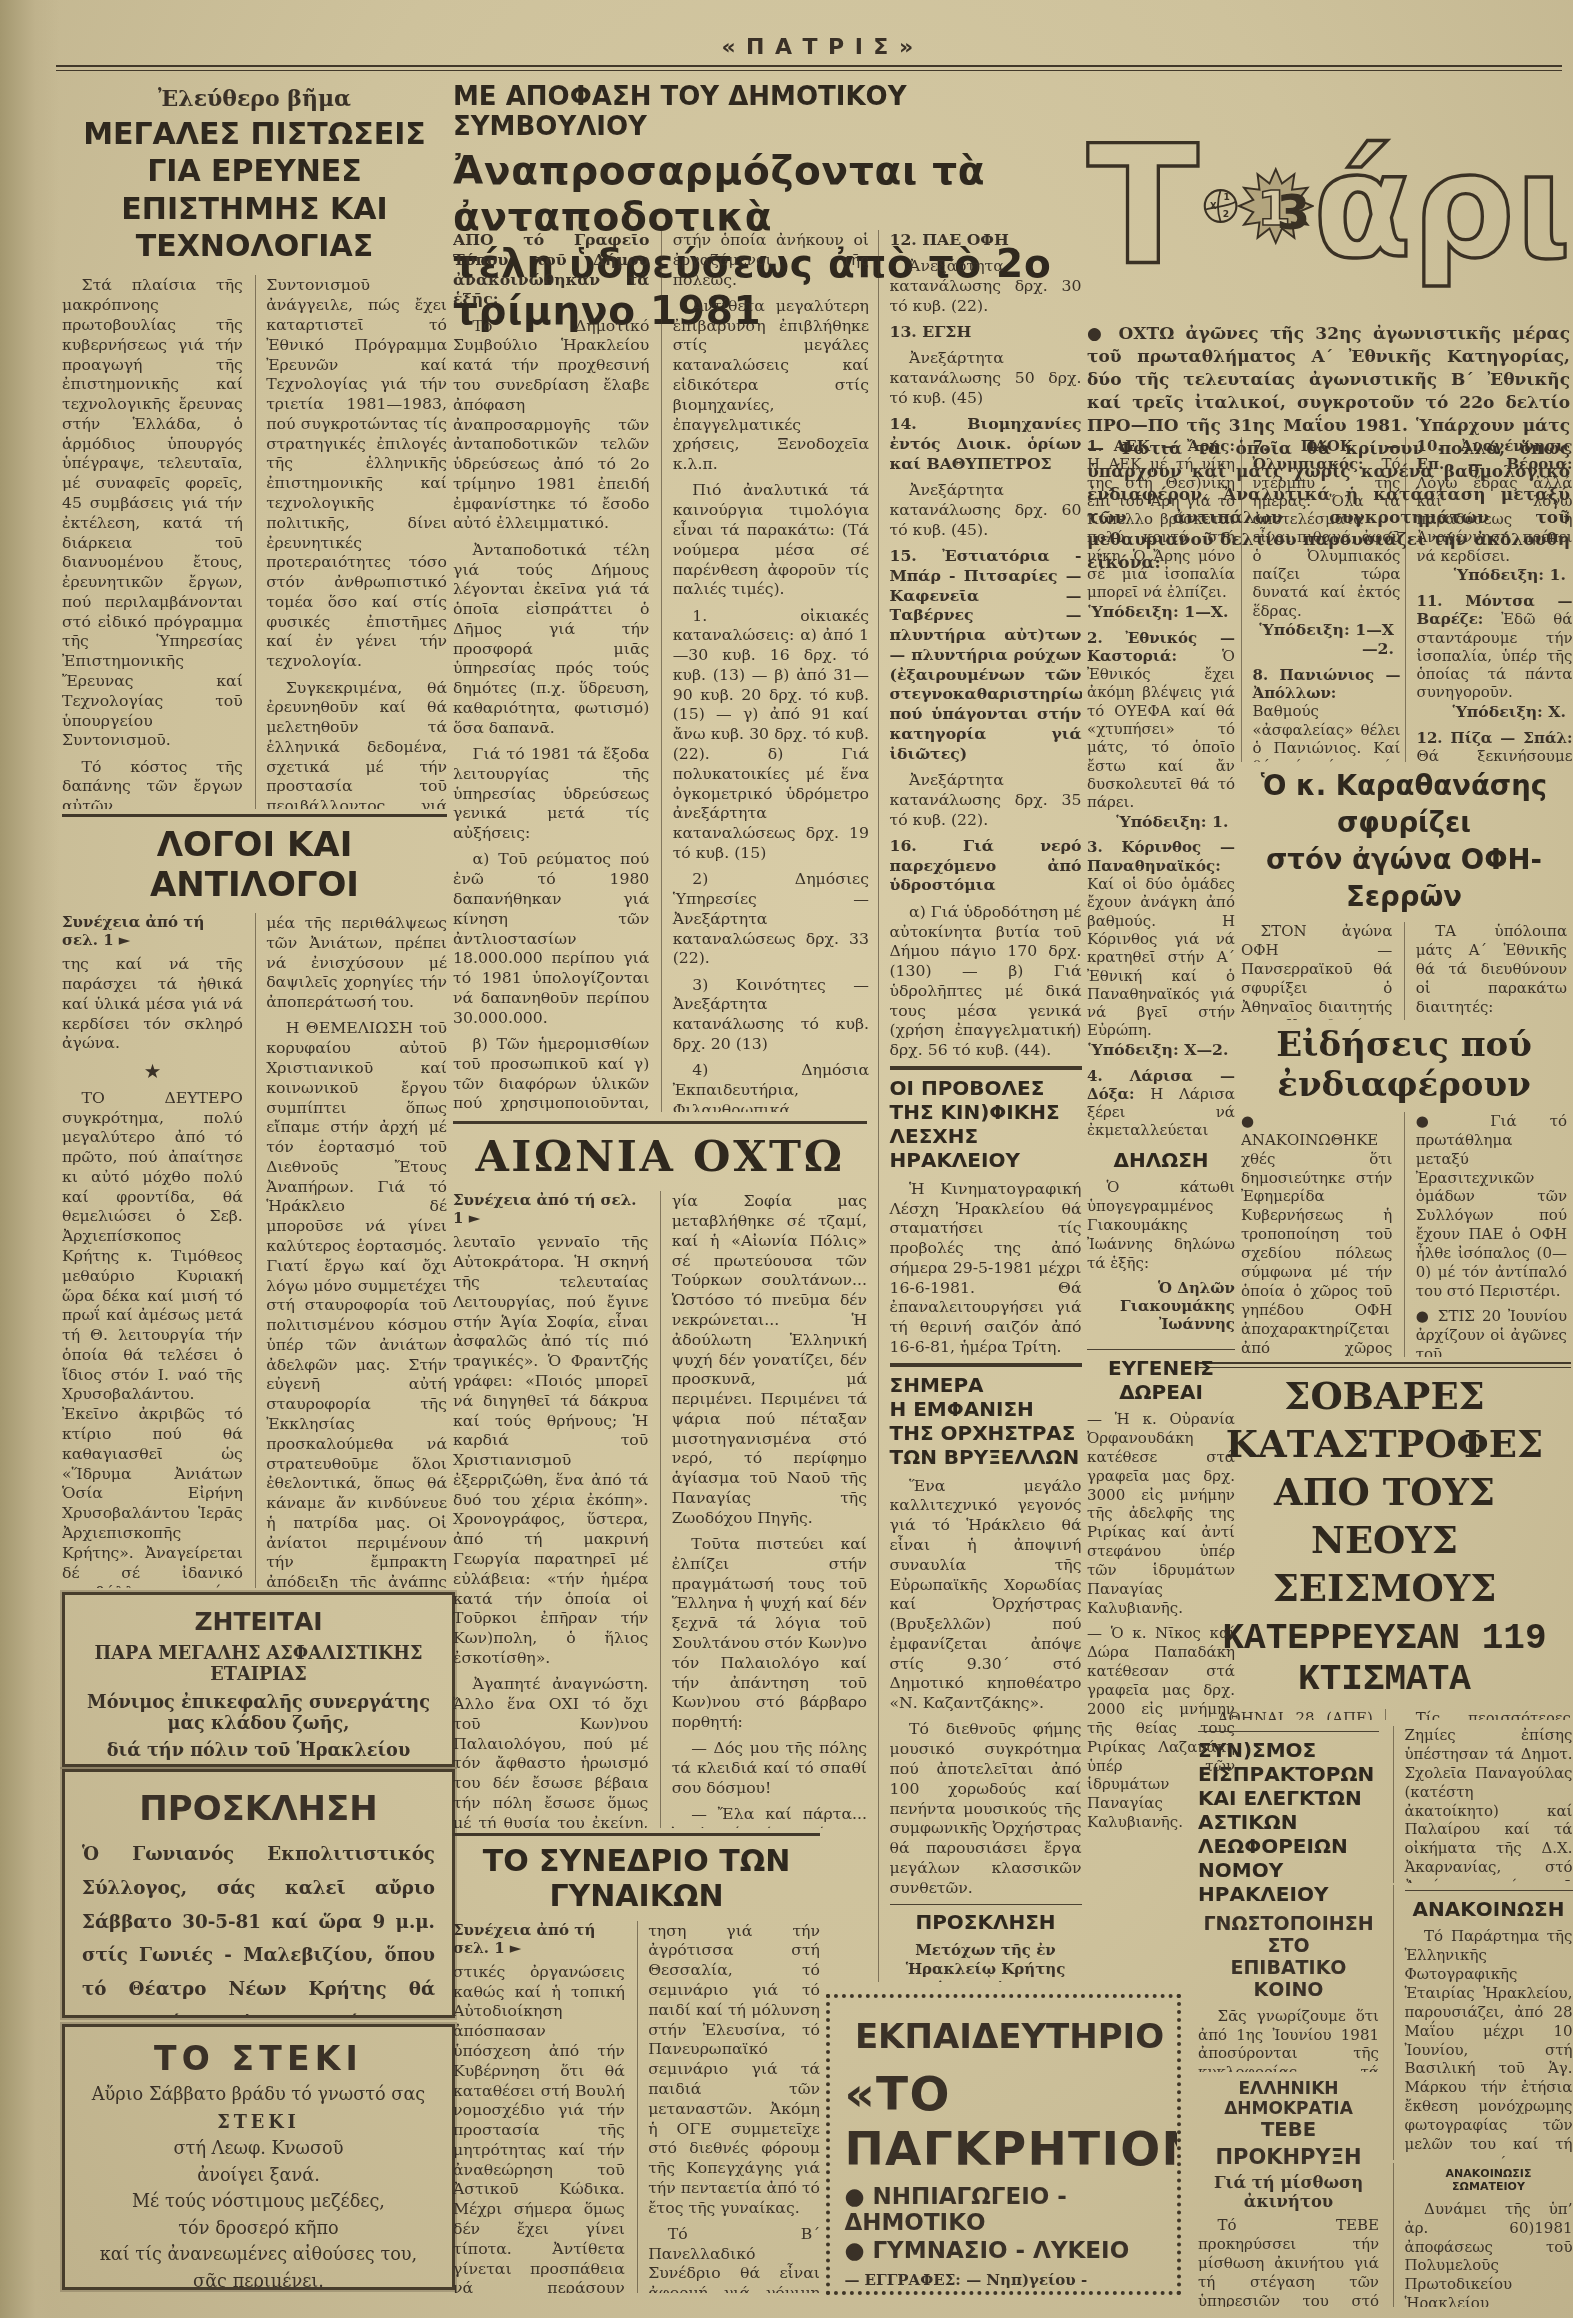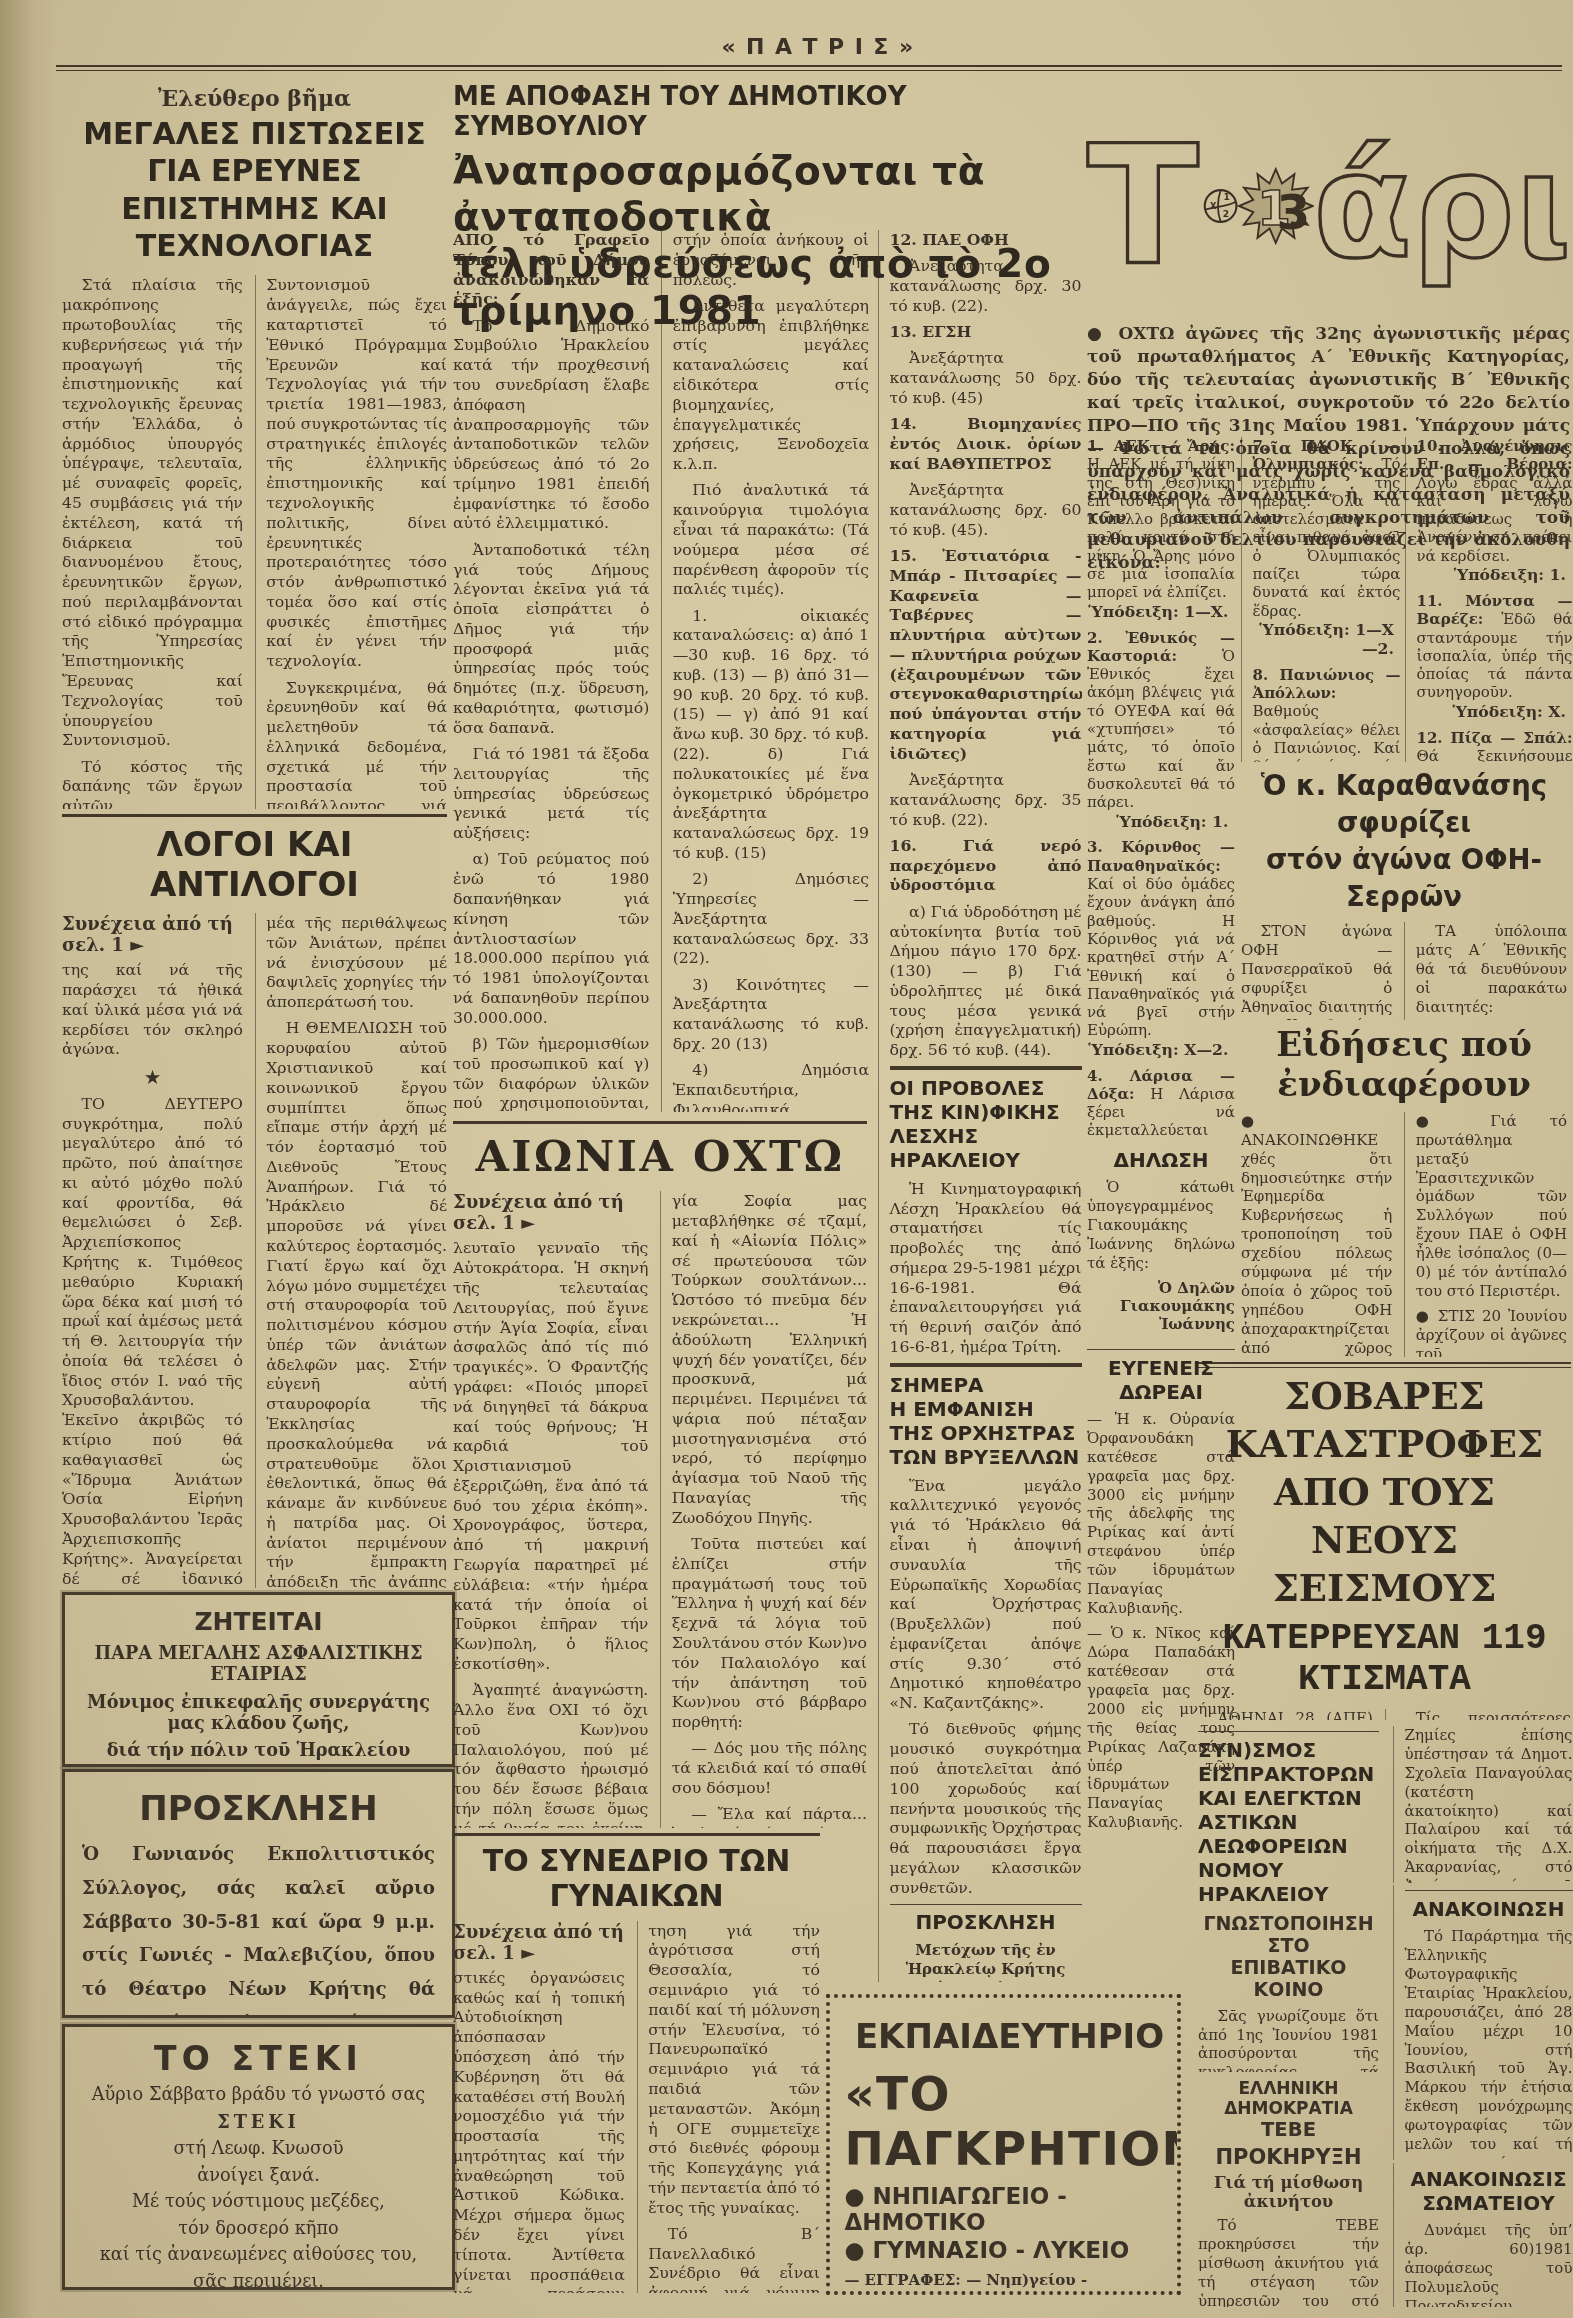--- a/index.html
+++ b/index.html
@@ -23,21 +23,21 @@
   .hr{height:3.3px;background:#41382a;margin:0 0 6.5px 0;}
   .hr2{height:2.6px;border-top:2.6px solid #41382a;border-bottom:1.3px solid #41382a;background:transparent;}
   .thin{height:1.3px;background:#4a4132;margin:5.2px 0;}
   .kicker{font-weight:bold;font-size:22px;text-align:center;margin-bottom:3.9px;}
   .sansk{font-family:"DejaVu Sans",sans-serif;}
   h1,h2,h3{margin:0;font-family:"DejaVu Sans",sans-serif;color:#2f281e;}
   .lead-h{font-size:30px;line-height:1.25;text-align:center;font-weight:bold;}
   .big-h{font-size:39px;line-height:1.2;font-weight:bold;letter-spacing:0.7px;}
   .center{text-align:center;}
   .right{text-align:right;}
-  .cont{font-weight:bold;font-size:18px;margin-bottom:5.2px;}
+  .cont{font-weight:bold;font-size:15px;margin-bottom:5.2px;}
   .star{text-align:center;font-size:19.6px;margin:1.3px 0 5.2px 0;}
   .subh{font-family:"DejaVu Sans",sans-serif;font-weight:bold;font-size:20px;line-height:1.2;margin:3.9px 0 6.5px 0;}
   .hint{font-weight:bold;text-align:right;margin:0 6.5px 7.9px 0;font-size:15.7px;}
   .adbox{border:3.3px solid #473d2c;box-shadow:0 0 0 2px rgba(71,61,44,.25);padding:11.8px 17px;}
   .adline{font-weight:bold;text-align:center;margin:6.5px 0;font-size:17.7px;}
   .serifh{font-family:"DejaVu Serif",serif;}
   .pool-item{margin-bottom:6.5px;}
   .pool-item p{margin:0;text-align:justify;font-size:15px;line-height:1.22;}
   .dots{border:4.6px dotted #3e3526;padding:10.5px 14.4px;}
   .small{font-size:15px;}
@@ -374,21 +374,21 @@
   <section class="blk clip bl" style="left:1393px;top:1726px;width:168px;height:157px;">
     <p class="bp small noind">Ζημίες ἐπίσης ὑπέστησαν τά Δημοτ. Σχολεῖα Παναγούλας (κατέστη ἀκατοίκητο) καί Παλαίρου καί τά οἰκήματα τῆς Δ.Χ. Ἀκαρνανίας, στό Ἀγρίνιο καί τοῦ Σταθμοῦ Χωρ)κῆς Παναιτωλίου.</p>
   </section>
   <section class="blk clip bl" style="left:1393px;top:1885px;width:168px;height:275px;">
     <div class="thin"></div>
     <h3 class="subh center">ΑΝΑΚΟΙΝΩΣΗ</h3>
     <p class="bp small">Τό Παράρτημα τῆς Ἑλληνικῆς Φωτογραφικῆς Ἑταιρίας Ἡρακλείου, παρουσιάζει, ἀπό 28 Μαΐου μέχρι 10 Ἰουνίου, στή Βασιλική τοῦ Ἁγ. Μάρκου τήν ἐτήσια ἔκθεση μονόχρωμης φωτογραφίας τῶν μελῶν του καί τή φωτογραφική συλλογή «Ἑλληνικό Φῶς».</p>
 
   </section>
   <section class="blk clip bl" style="left:1393px;top:2163px;width:168px;height:144px;">
-    <h3 class="subh center" style="font-size:20px;">
+    <h3 class="subh center" style="font-size:11px;">
       <span>ΑΝΑΚΟΙΝΩΣΙΣ</span><br>
       <span>ΣΩΜΑΤΕΙΟΥ</span>
     </h3>
     <p class="bp small">Δυνάμει τῆς ὑπ’ ἀρ. 60)1981 ἀποφάσεως τοῦ Πολυμελοῦς Πρωτοδικείου Ἡρακλείου ἀνεγνωρίσθη τό σωματεῖο μέ τήν ἐπωνυμία «ΑΓΡΟΤΙΚΟΣ ΣΥΛΛΟΓΟΣ ΑΓΙΩΝ ΔΕΚΑ» καί ἐνεκρίθη τό καταστατικό του.</p>
 
   </section>
 
   <section class="blk clip" style="left:1087px;top:1144px;width:148px;height:838px;">
     <h3 class="subh center">ΔΗΛΩΣΗ</h3>
     <p class="bp small">Ὁ κάτωθι ὑπογεγραμμένος Γιακουμάκης Ἰωάννης δηλώνω τά ἑξῆς:</p>

